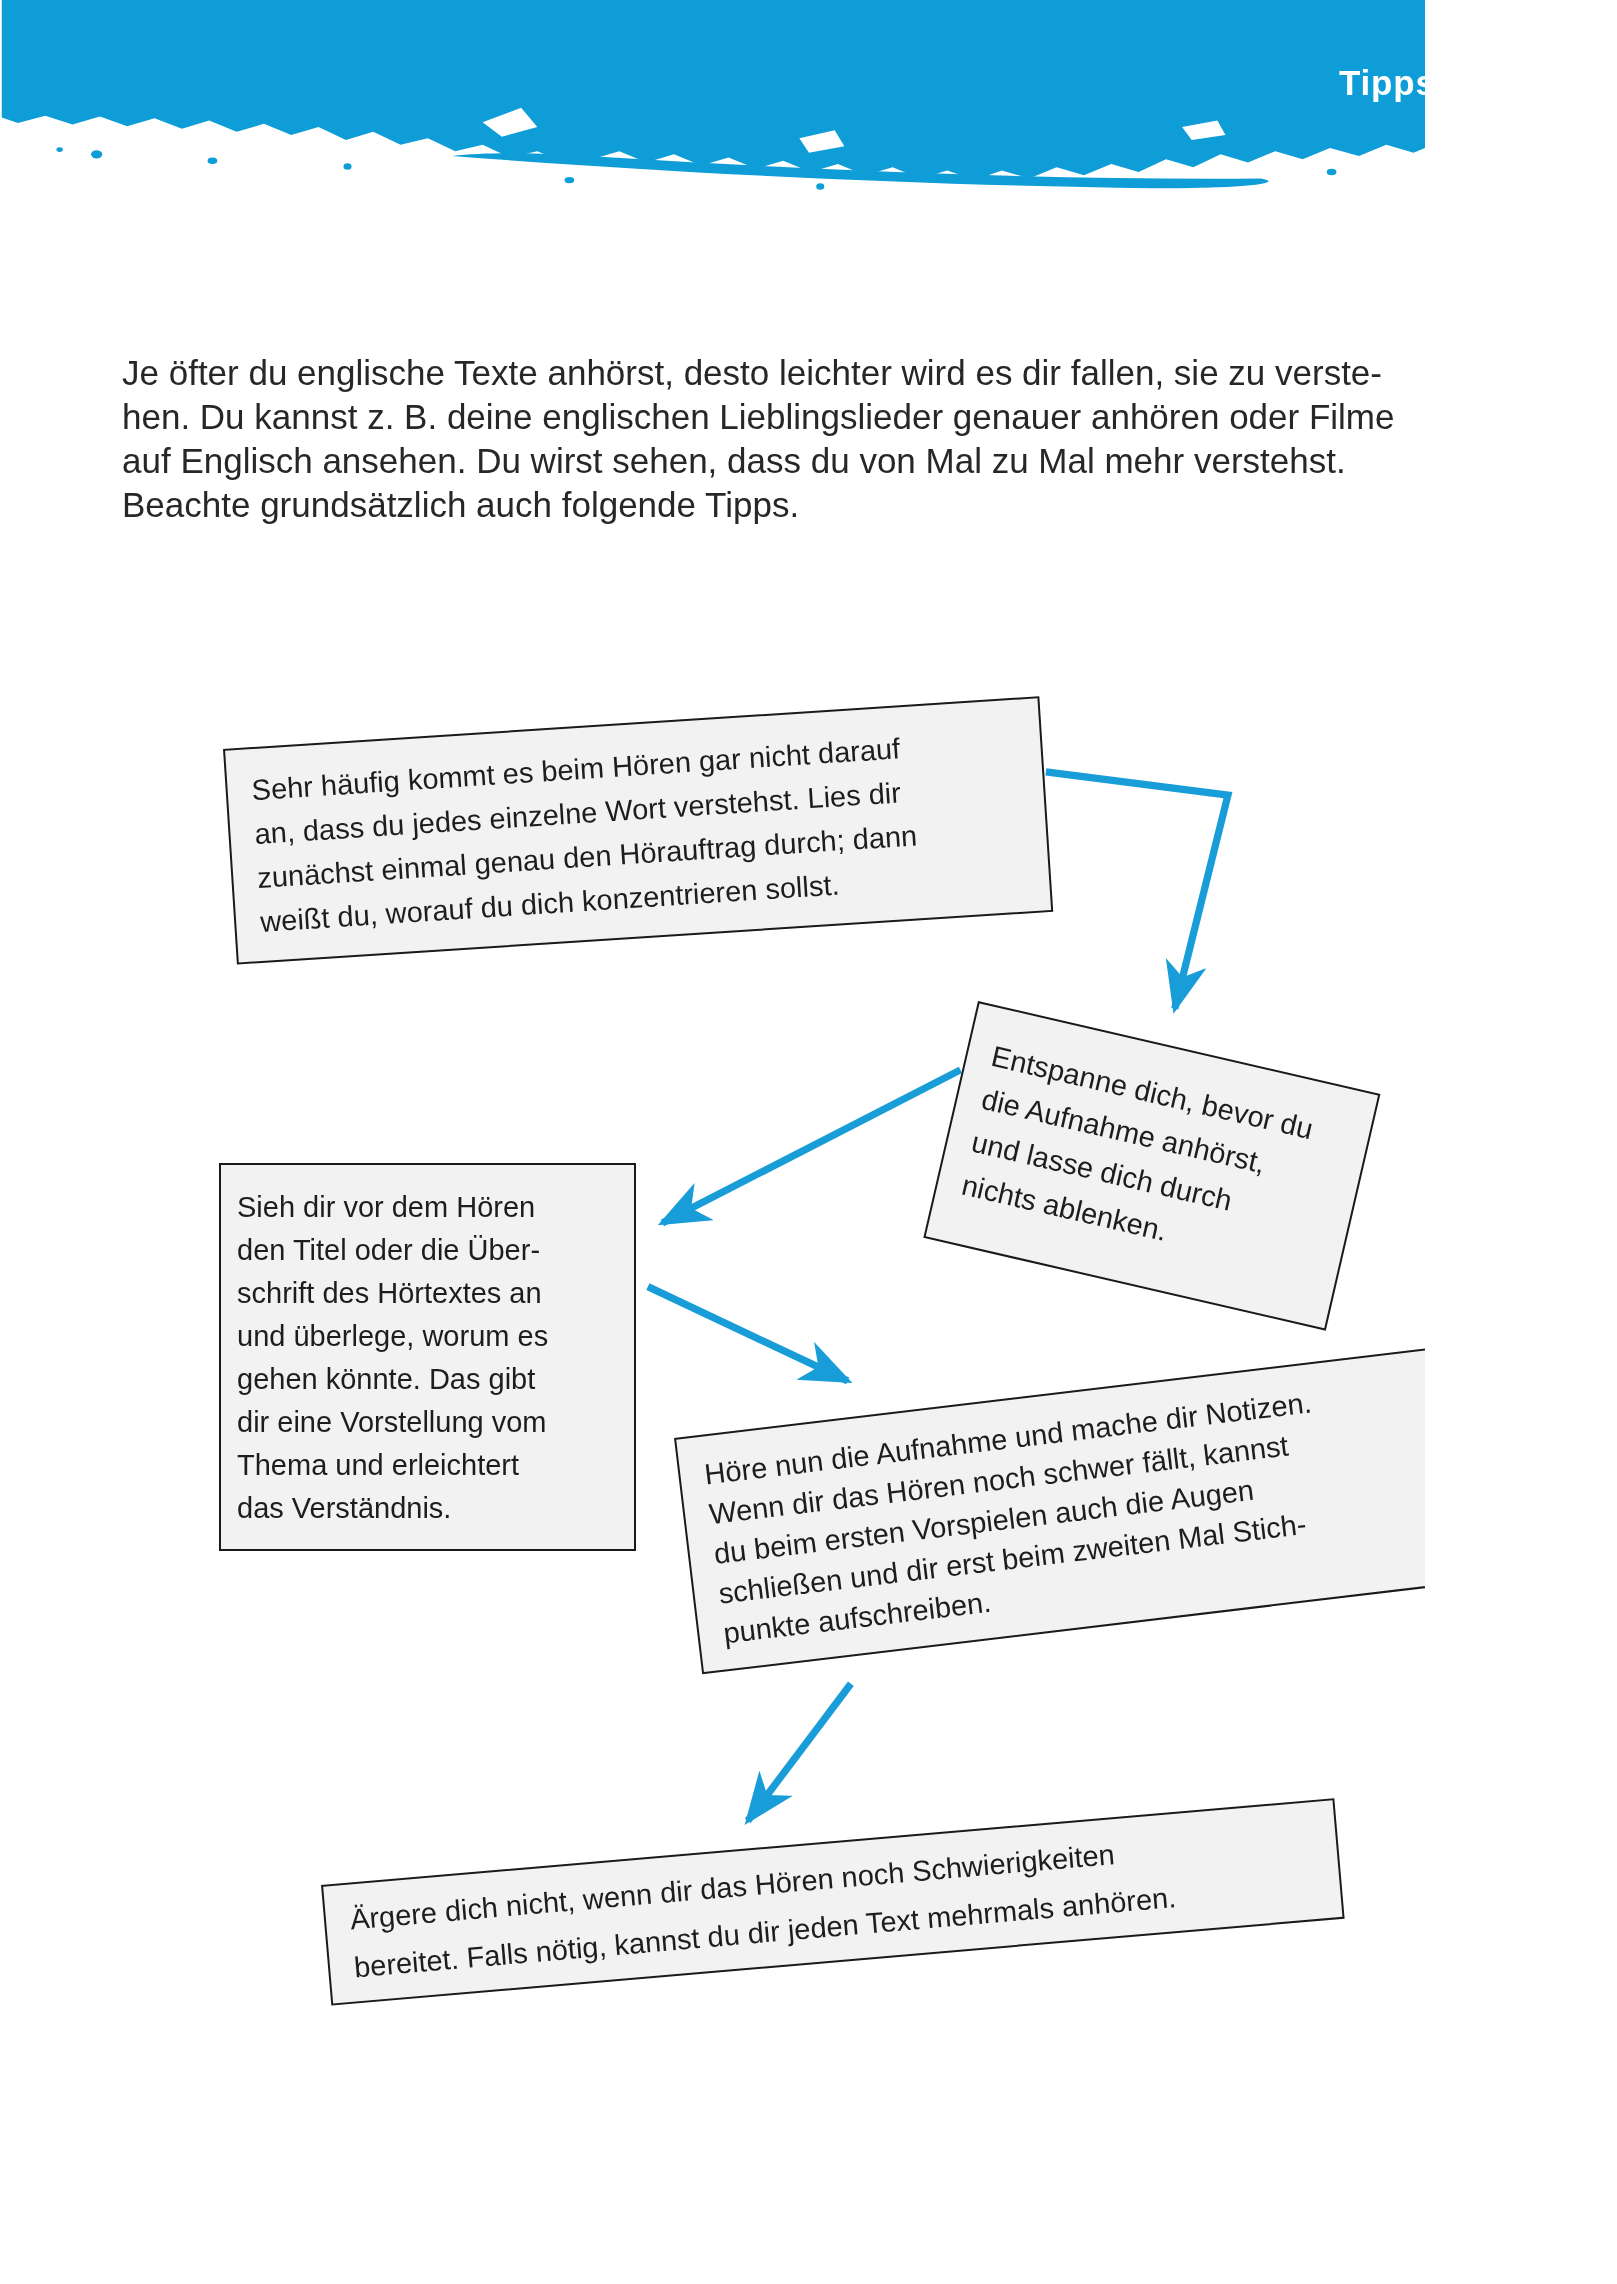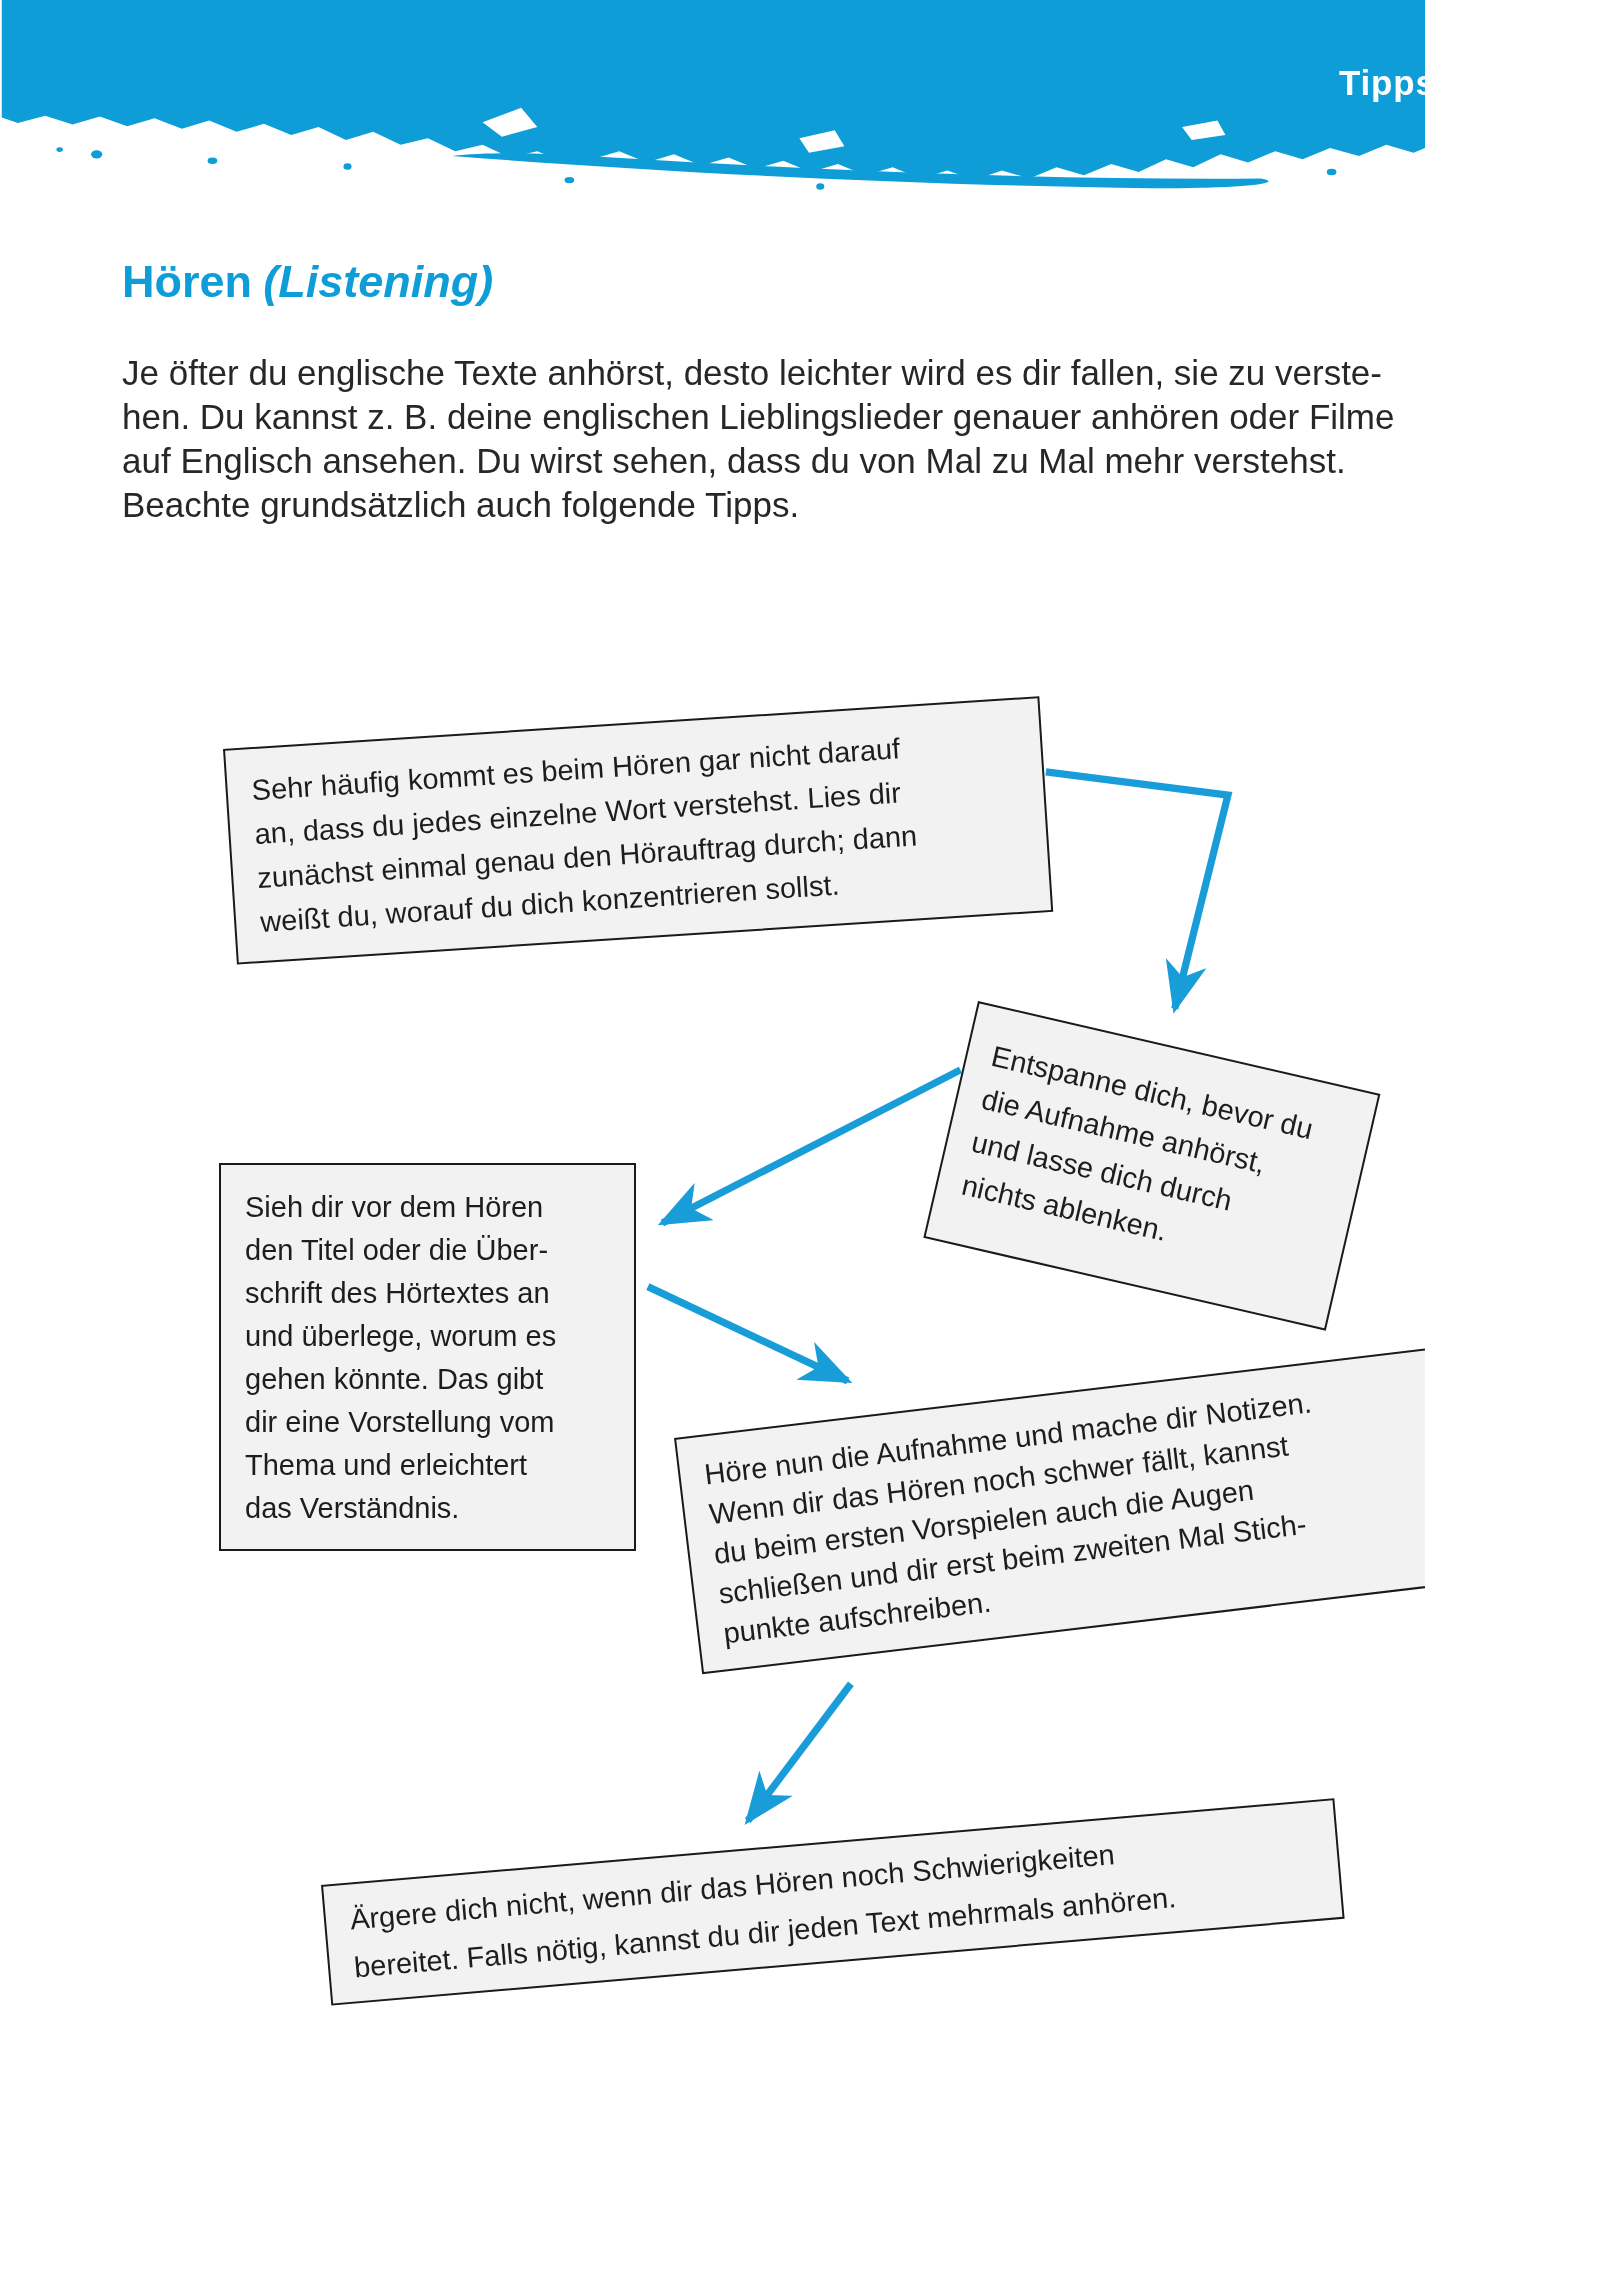--- a/index.html
+++ b/index.html
@@ -27,21 +27,21 @@
 
   
   .note{position:absolute;background:#f2f2f2;border:2.4px solid #1a1a1a;
         box-sizing:border-box;color:#1d1d1b;font-size:29px;
         white-space:pre-line;transform-origin:top left;}
   #tip1{left:223px;top:749px;width:818px;height:216px;
         padding:19.3px 24px;line-height:44px;transform:rotate(-3.7deg);}
   #tip2{left:978px;top:1001px;width:413px;height:243px;
         padding:26px 24px;line-height:44px;transform:rotate(13deg);}
   #tip3{left:219px;top:1163px;width:417px;height:388px;
-        padding:21px 24px;line-height:43px;}
+        padding:21px 16px;line-height:43px;}
   #tip4{left:674px;top:1438px;width:764px;height:238px;
         padding:17.7px 24px;line-height:40px;transform:rotate(-6.8deg);}
   #tip5{left:321px;top:1885px;width:1017px;height:121px;
         padding:10.5px 24px;line-height:48px;transform:rotate(-4.9deg);}
 
   
   .page-number{position:absolute;left:1495px;top:2166px;width:48px;text-align:center;
                color:#575756;font-size:32px;font-weight:bold;}
 </style>
 </head>
@@ -73,21 +73,20 @@
     <ellipse fill="#0f9dd8" cx="1800" cy="202" rx="5" ry="4"></ellipse>
     <ellipse fill="#0f9dd8" cx="1940" cy="192" rx="5" ry="4"></ellipse>
     <ellipse fill="#0f9dd8" cx="72" cy="186" rx="4" ry="3"></ellipse>
     <path fill="#ffffff" d="M598,152 L646,134 L666,158 L622,170 Z"></path>
     <path fill="#ffffff" d="M992,172 L1036,162 L1048,182 L1004,190 Z"></path>
     <path fill="#ffffff" d="M1468,158 L1512,150 L1522,168 L1480,174 Z"></path>
   </svg>
   <div class="band-label">Tipps</div>
   <div class="band-number">1</div>
 
-  <h1 class="title"><span>Hören</span><span class="sub">(Listening)</span></h1>
 
   <p class="intro">Je öfter du englische Texte anhörst, desto leichter wird es dir fallen, sie zu verste-
 hen. Du kannst z. B. deine englischen Lieblingslieder genauer anhören oder Filme
 auf Englisch ansehen. Du wirst sehen, dass du von Mal zu Mal mehr verstehst.
 Beachte grundsätzlich auch folgende Tipps.</p>
 
   <svg class="arrows" width="1618" height="2284" viewBox="0 0 2008 2835">
     <defs>
       <marker id="ah" viewBox="0 0 10 8" refX="9" refY="4" markerWidth="7.2" markerHeight="5.8" orient="auto">
         <path d="M0,0 L10,4 L0,8 L2.8,4 Z" fill="#189dd9"></path>

